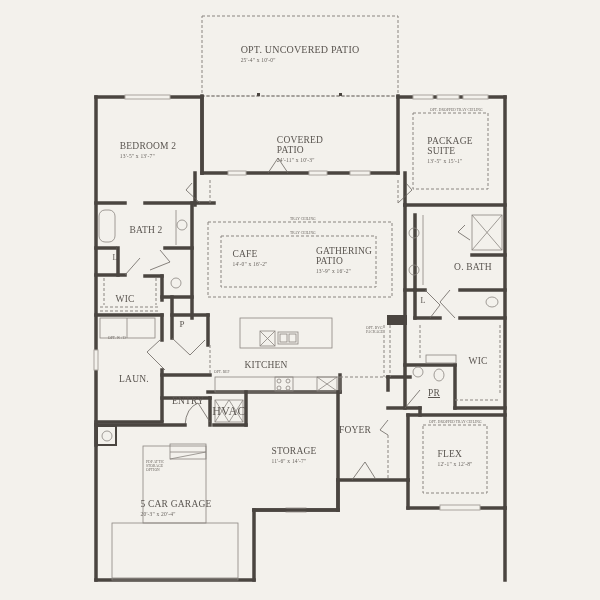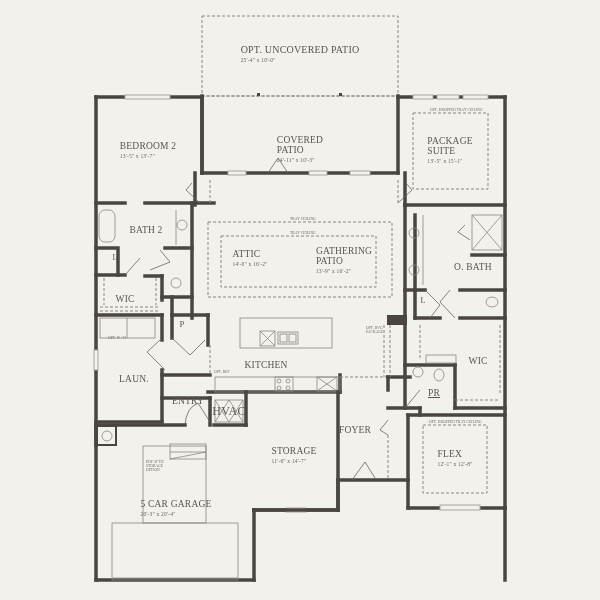--- a/index.html
+++ b/index.html
@@ -240,21 +240,21 @@
   <span>PACKAGE</span><br>
   <span>SUITE</span>
   <span class="dim">13'-5" x 15'-1"</span>
 </div>
 
 <div class="lbl room" style="left:146px; top:226px;">
   <span>BATH 2</span>
 </div>
 
 <div class="lbl room" style="left:250px; top:250px;">
-  <span>ATTIC</span>
+  <span>CAFE</span>
   <span class="dim">14'-0" x 16'-2"</span>
 </div>
 
 <div class="lbl room" style="left:344px; top:247px;">
   <span>GATHERING</span><br>
   <span>PATIO</span>
   <span class="dim">13'-9" x 16'-2"</span>
 </div>
 
 <div class="lbl room" style="left:473px; top:263px;">

